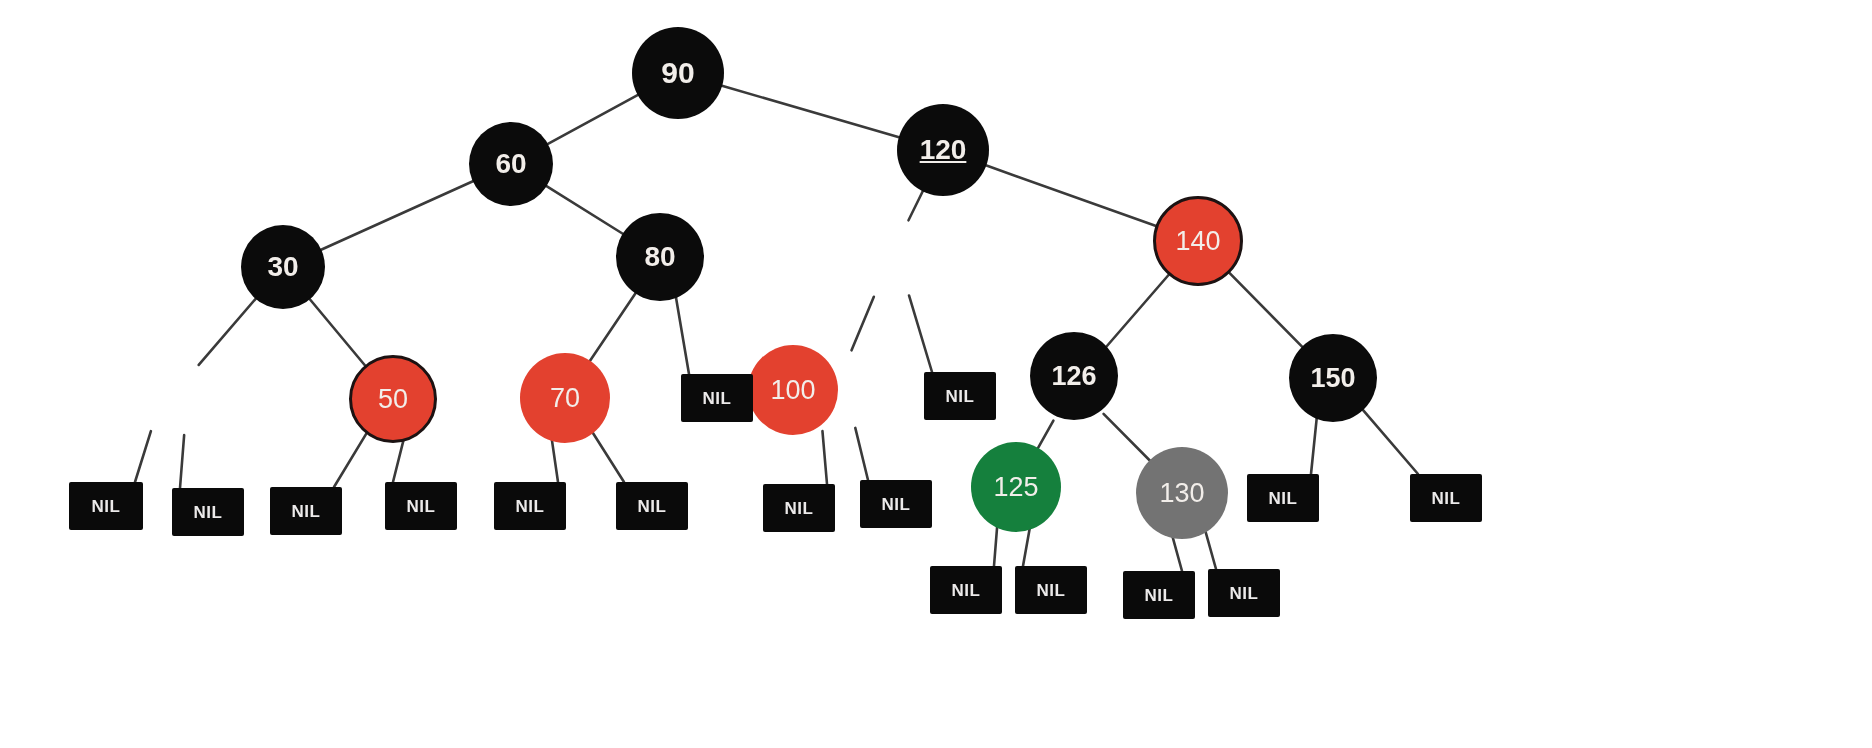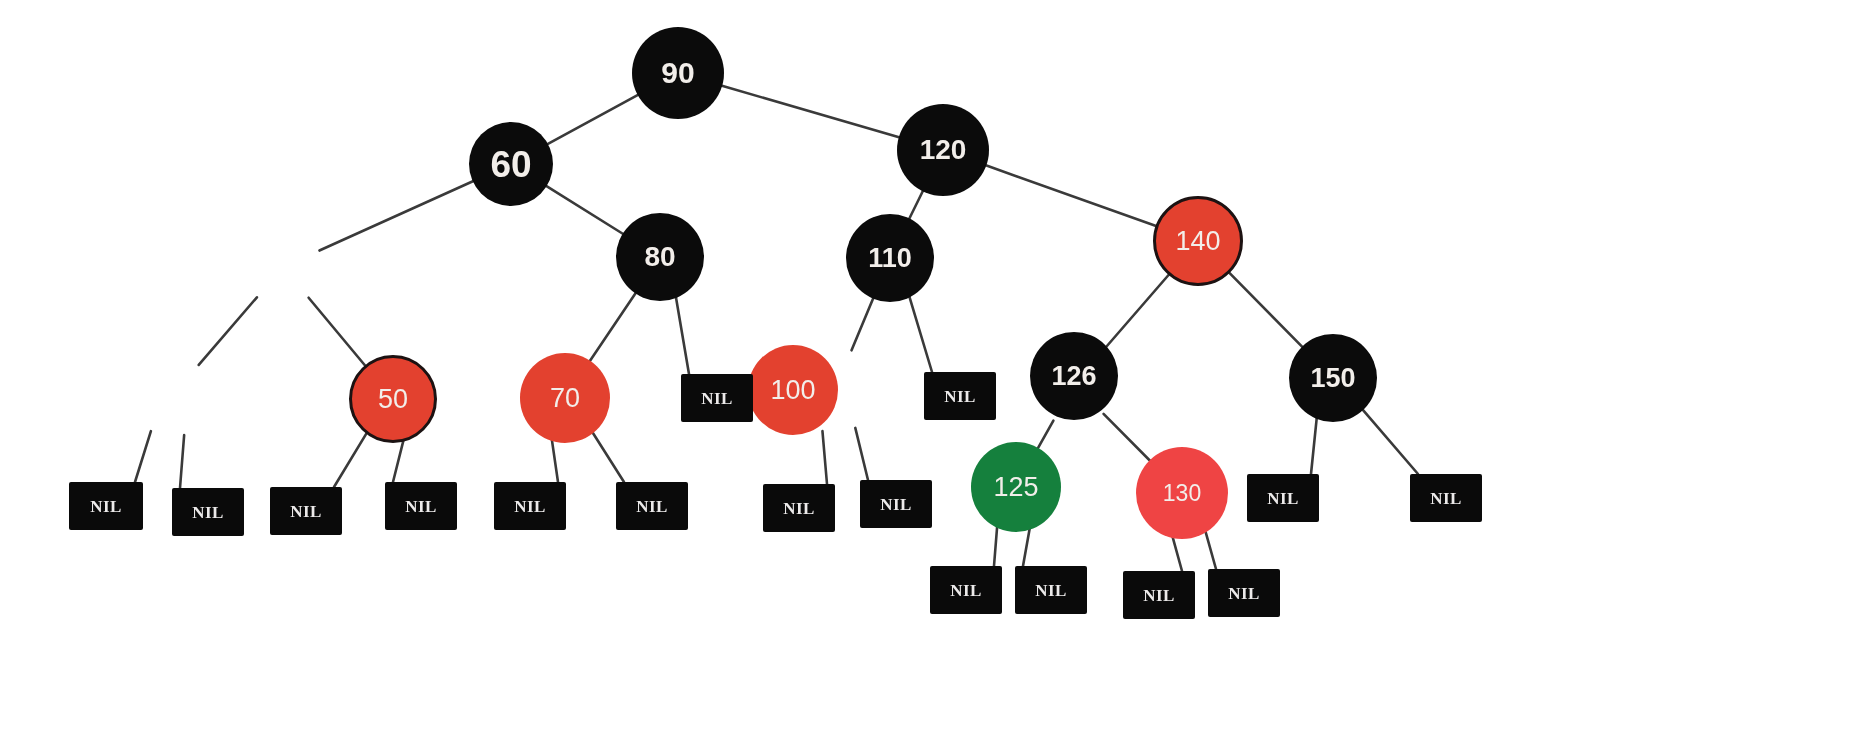--- a/index.html
+++ b/index.html
@@ -56,21 +56,20 @@
   }
   .node.red.bordered {
     border: 3px solid #1c1212;
   }
   .node.nil {
     background: #0a0a0a;
     border-radius: 2px;
     font-weight: 700;
     letter-spacing: 0.5px;
     color: #eceaea;
-    font-family: Liberation Serif, serif;
   }
   .node-label {
     display: block;
     white-space: nowrap;
   }
 </style>
 </head>
 <body>
 
 <div id="canvas">
@@ -103,31 +102,31 @@
       <line x1="1029.8347309440433" y1="527.7136367781844" x2="1023" y2="566" stroke="#3a3a3a" stroke-width="2.6" stroke-linecap="round"></line>
       <line x1="1172.3214379555184" y1="535.9223186320487" x2="1182" y2="571" stroke="#3a3a3a" stroke-width="2.6" stroke-linecap="round"></line>
       <line x1="1205.1853454299137" y1="530.3957184353447" x2="1216" y2="569" stroke="#3a3a3a" stroke-width="2.6" stroke-linecap="round"></line>
       <line x1="1316.8461538461538" y1="416.7692307692308" x2="1311" y2="474" stroke="#3a3a3a" stroke-width="2.6" stroke-linecap="round"></line>
       <line x1="1361.7932645147494" y1="408.5769180687603" x2="1418" y2="474" stroke="#3a3a3a" stroke-width="2.6" stroke-linecap="round"></line>
     </svg>
   <div id="node-layer">
       <div class="node circle black" style="left: 632px; top: 27px; width: 92px; height: 92px; font-size: 30px;">
         <span class="node-label">90</span>
       </div>
-      <div class="node circle black" style="left: 469px; top: 122px; width: 84px; height: 84px; font-size: 37px;">
+      <div class="node circle black" style="left: 469px; top: 122px; width: 84px; height: 84px; font-size: 28px;">
         <span class="node-label">60</span>
       </div>
-      <div class="node circle black" style="left: 897px; top: 104px; width: 92px; height: 92px; font-size: 28px;">
+      <div class="node circle black" style="left: 897px; top: 104px; width: 92px; height: 92px; font-size: 28px; text-decoration: underline;">
         <span class="node-label">120</span>
+      </div>
+      <div class="node circle black" style="left: 241px; top: 225px; width: 84px; height: 84px; font-size: 28px;">
+        <span class="node-label">30</span>
       </div>
       <div class="node circle black" style="left: 616px; top: 213px; width: 88px; height: 88px; font-size: 28px;">
         <span class="node-label">80</span>
-      </div>
-      <div class="node circle black" style="left: 846px; top: 214px; width: 88px; height: 88px; font-size: 27px;">
-        <span class="node-label">110</span>
       </div>
       <div class="node circle red bordered" style="left: 1153px; top: 196px; width: 90px; height: 90px; font-size: 27px;">
         <span class="node-label">140</span>
       </div>
       <div class="node circle red bordered" style="left: 349px; top: 355px; width: 88px; height: 88px; font-size: 27px;">
         <span class="node-label">50</span>
       </div>
       <div class="node circle red" style="left: 520px; top: 353px; width: 90px; height: 90px; font-size: 27px;">
         <span class="node-label">70</span>
       </div>
@@ -136,21 +135,21 @@
       </div>
       <div class="node circle black" style="left: 1030px; top: 332px; width: 88px; height: 88px; font-size: 27px;">
         <span class="node-label">126</span>
       </div>
       <div class="node circle black" style="left: 1289px; top: 334px; width: 88px; height: 88px; font-size: 27px;">
         <span class="node-label">150</span>
       </div>
       <div class="node circle red" style="left: 971px; top: 442px; width: 90px; height: 90px; font-size: 27px; background: #15803d;">
         <span class="node-label">125</span>
       </div>
-      <div class="node circle red" style="left: 1136px; top: 447px; width: 92px; height: 92px; font-size: 23px; background: #ef4444;">
+      <div class="node circle red" style="left: 1136px; top: 447px; width: 92px; height: 92px; font-size: 27px; background: #737373;">
         <span class="node-label">130</span>
       </div>
       <div class="node nil" style="left: 69px; top: 482px; width: 74px; height: 48px; font-size: 17px;">
         <span class="node-label">NIL</span>
       </div>
       <div class="node nil" style="left: 172px; top: 488px; width: 72px; height: 48px; font-size: 17px;">
         <span class="node-label">NIL</span>
       </div>
       <div class="node nil" style="left: 270px; top: 487px; width: 72px; height: 48px; font-size: 17px;">
         <span class="node-label">NIL</span>

